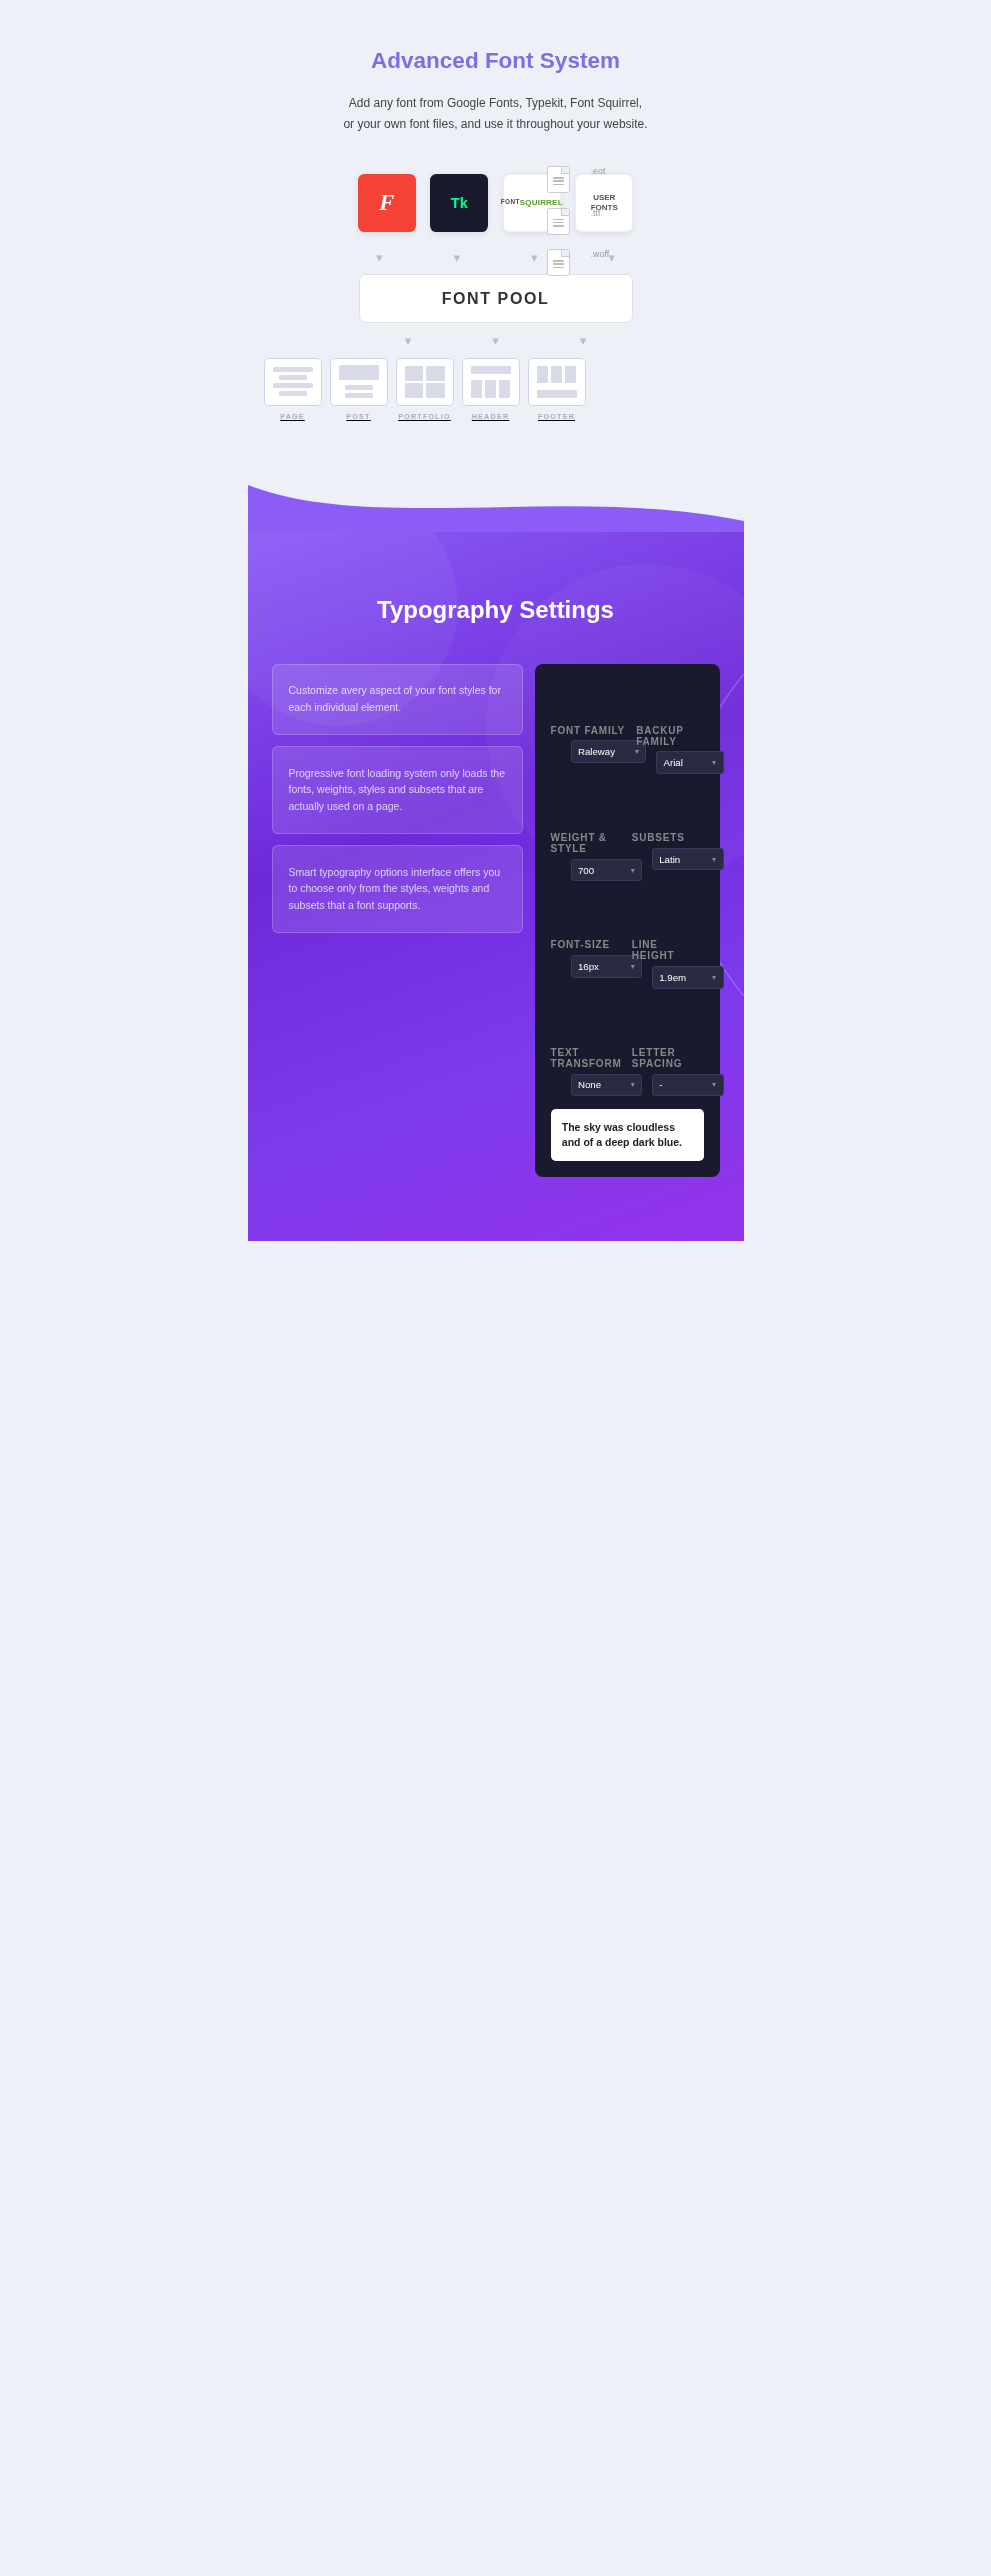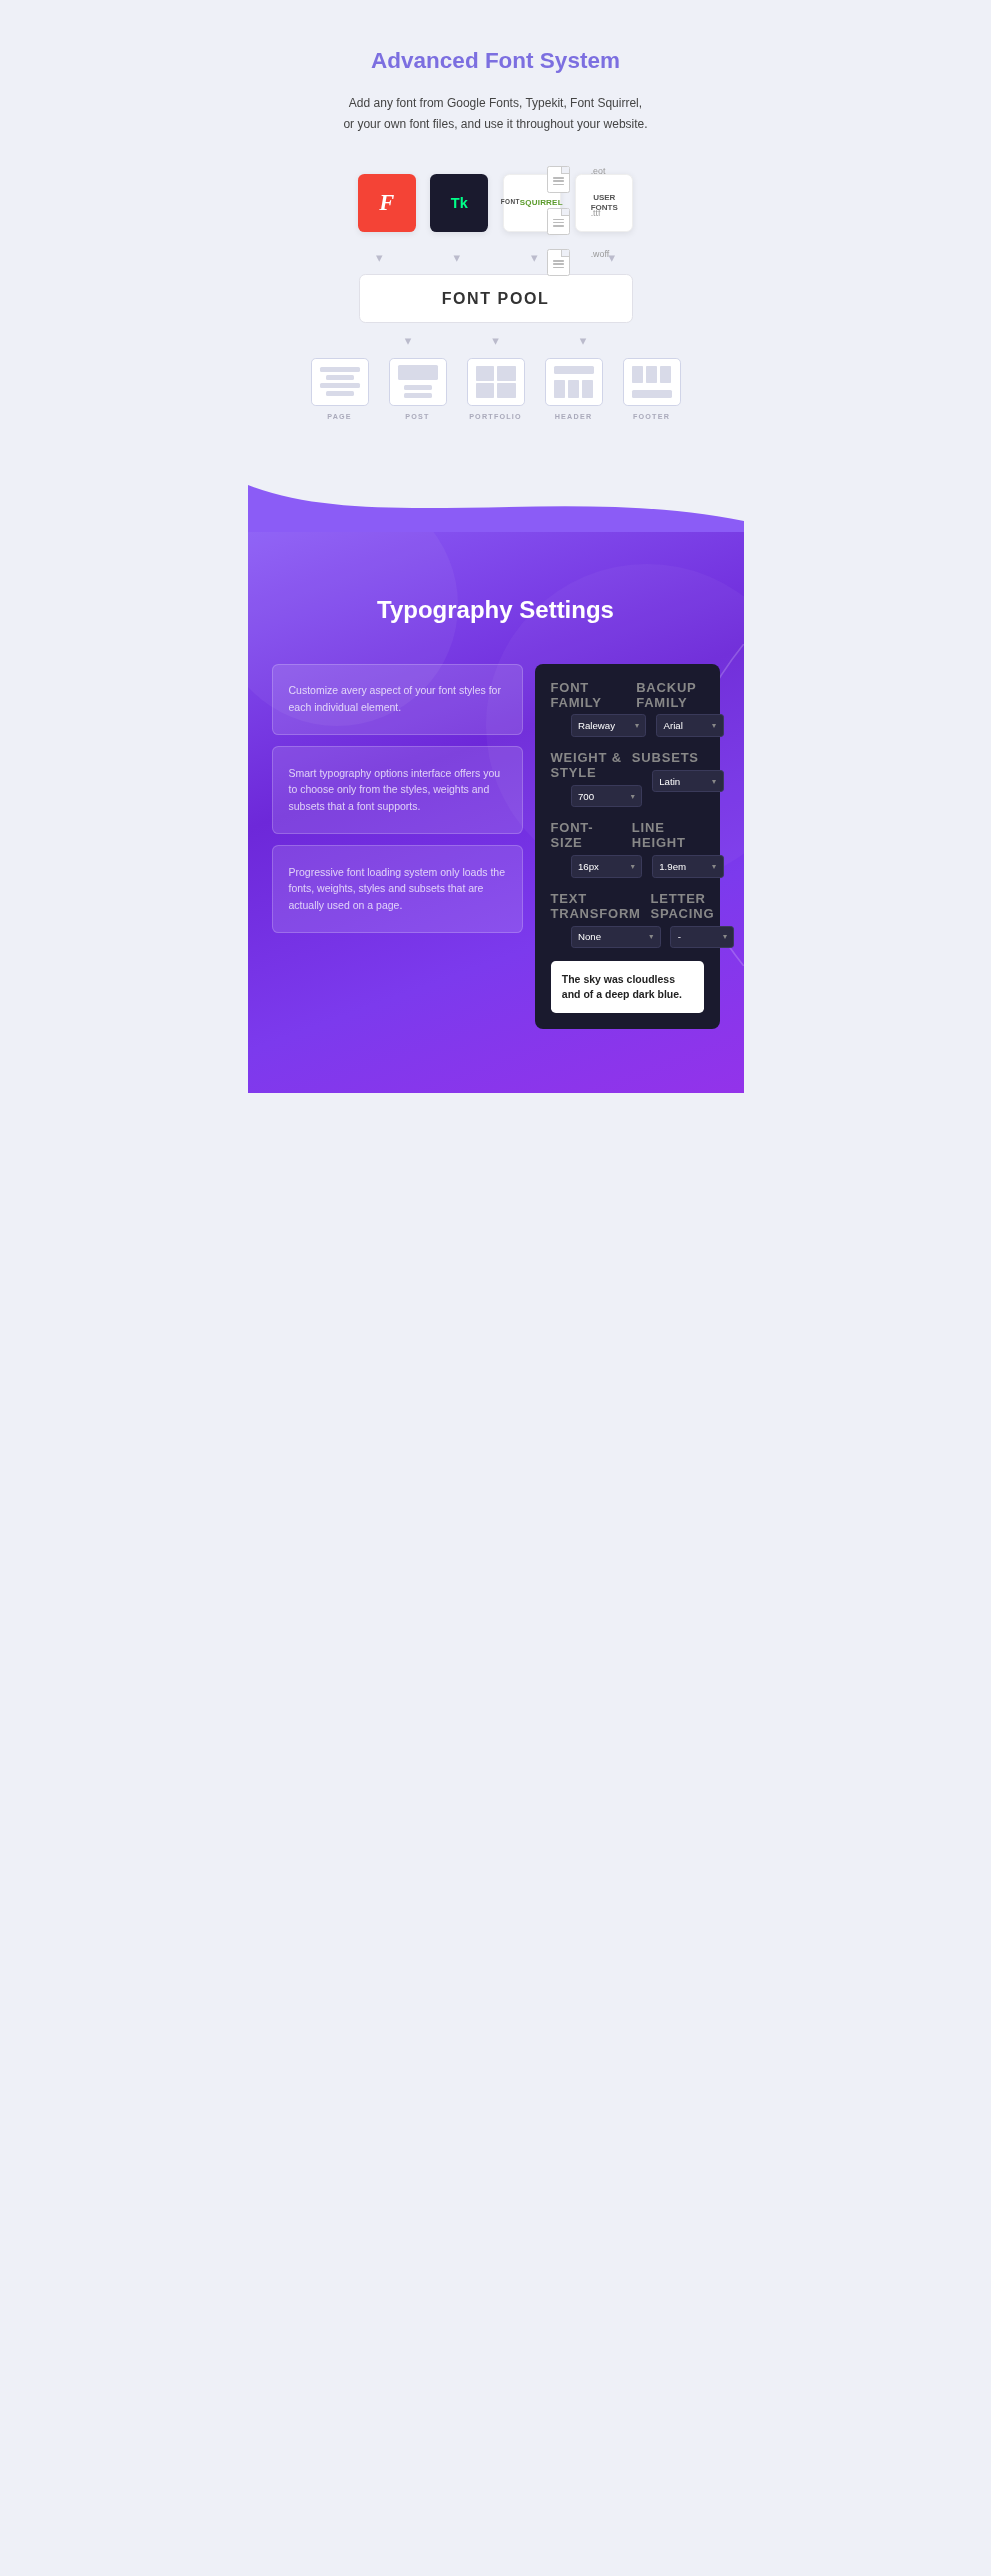--- a/index.html
+++ b/index.html
@@ -187,23 +187,23 @@
       justify-content: center;
       gap: 81px;
       margin: 9.7px 0;
       color: #bbc;
       font-size: 13px;
     }
 
     
     .usage-grid {
       display: flex;
-      justify-content: center;
-      gap: 20px;
+      gap: 8px;
       margin-top: 8px;
+      text-decoration: underline;
     }
 
     .usage-item {
       display: flex;
       flex-direction: column;
       align-items: center;
       gap: 6.4px;
     }
 
     .usage-icon-box {
@@ -329,27 +329,28 @@
       display: flex;
       gap: 9.7px;
       margin-bottom: 13px;
     }
 
     .panel-field {
       flex: 1;
     }
 
     .panel-label {
-      font-size: 13px;
+      font-size: 10px;
       color: #888;
       letter-spacing: 0.8px;
       text-transform: uppercase;
       font-weight: 600;
       margin-bottom: 4.8px;
       display: block;
+      margin-top: 45px;
     }
 
     .panel-select {
       width: 100%;
       background: #2a2a42;
       border: 0.8px solid #3a3a5a;
       border-radius: 3.2px;
       color: white;
       font-size: 9.7px;
       padding: 4.8px 6.4px;
@@ -540,25 +541,25 @@
 
   <div class="typography-layout">
 
     <div class="typography-cards">
 
       <div class="typo-card">
         <p>Customize avery aspect of your font styles for each individual element.</p>
       </div>
 
       <div class="typo-card">
+        <p>Progressive font loading system only loads the fonts, weights, styles and subsets that are actually used on a page.</p>
+      </div>
+
+      <div class="typo-card">
         <p>Smart typography options interface offers you to choose only from the styles, weights and subsets that a font supports.</p>
-      </div>
-
-      <div class="typo-card">
-        <p>Progressive font loading system only loads the fonts, weights, styles and subsets that are actually used on a page.</p>
       </div>
 
     </div>
 
     <div class="typo-panel">
 
       <div class="panel-row">
         <div class="panel-field">
           <span class="panel-label">FONT FAMILY</span>
           <div class="panel-select">

